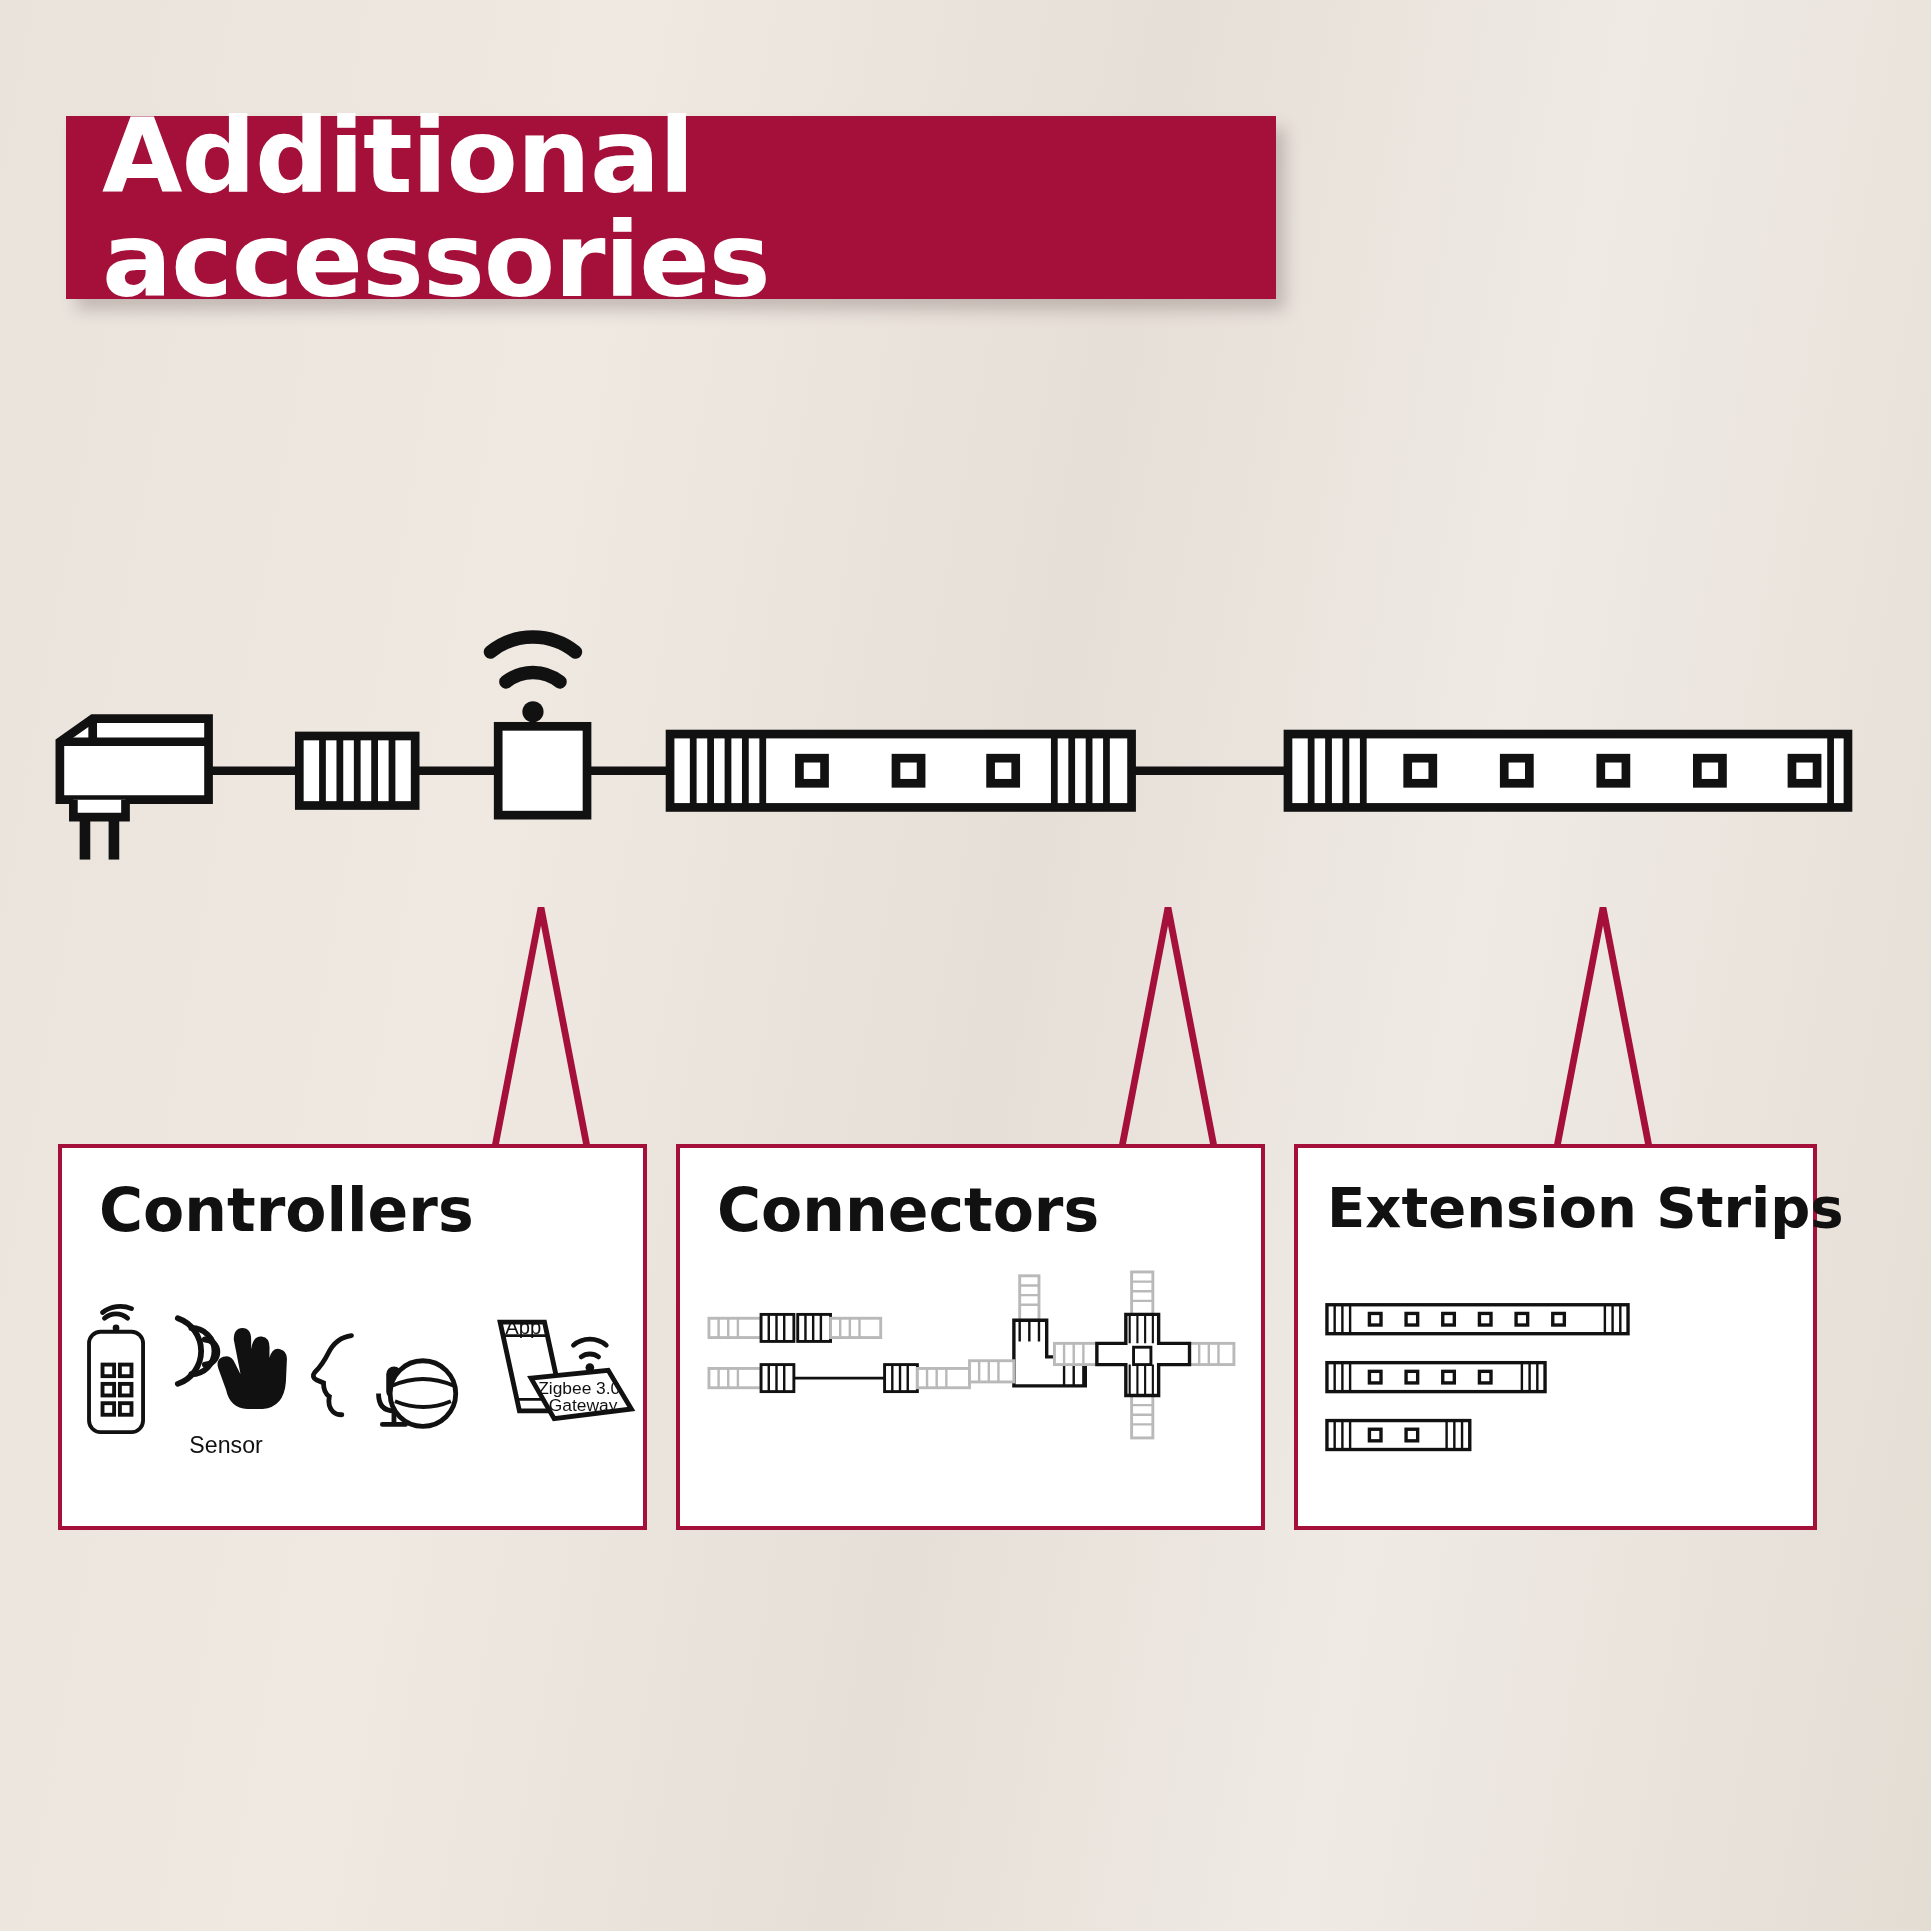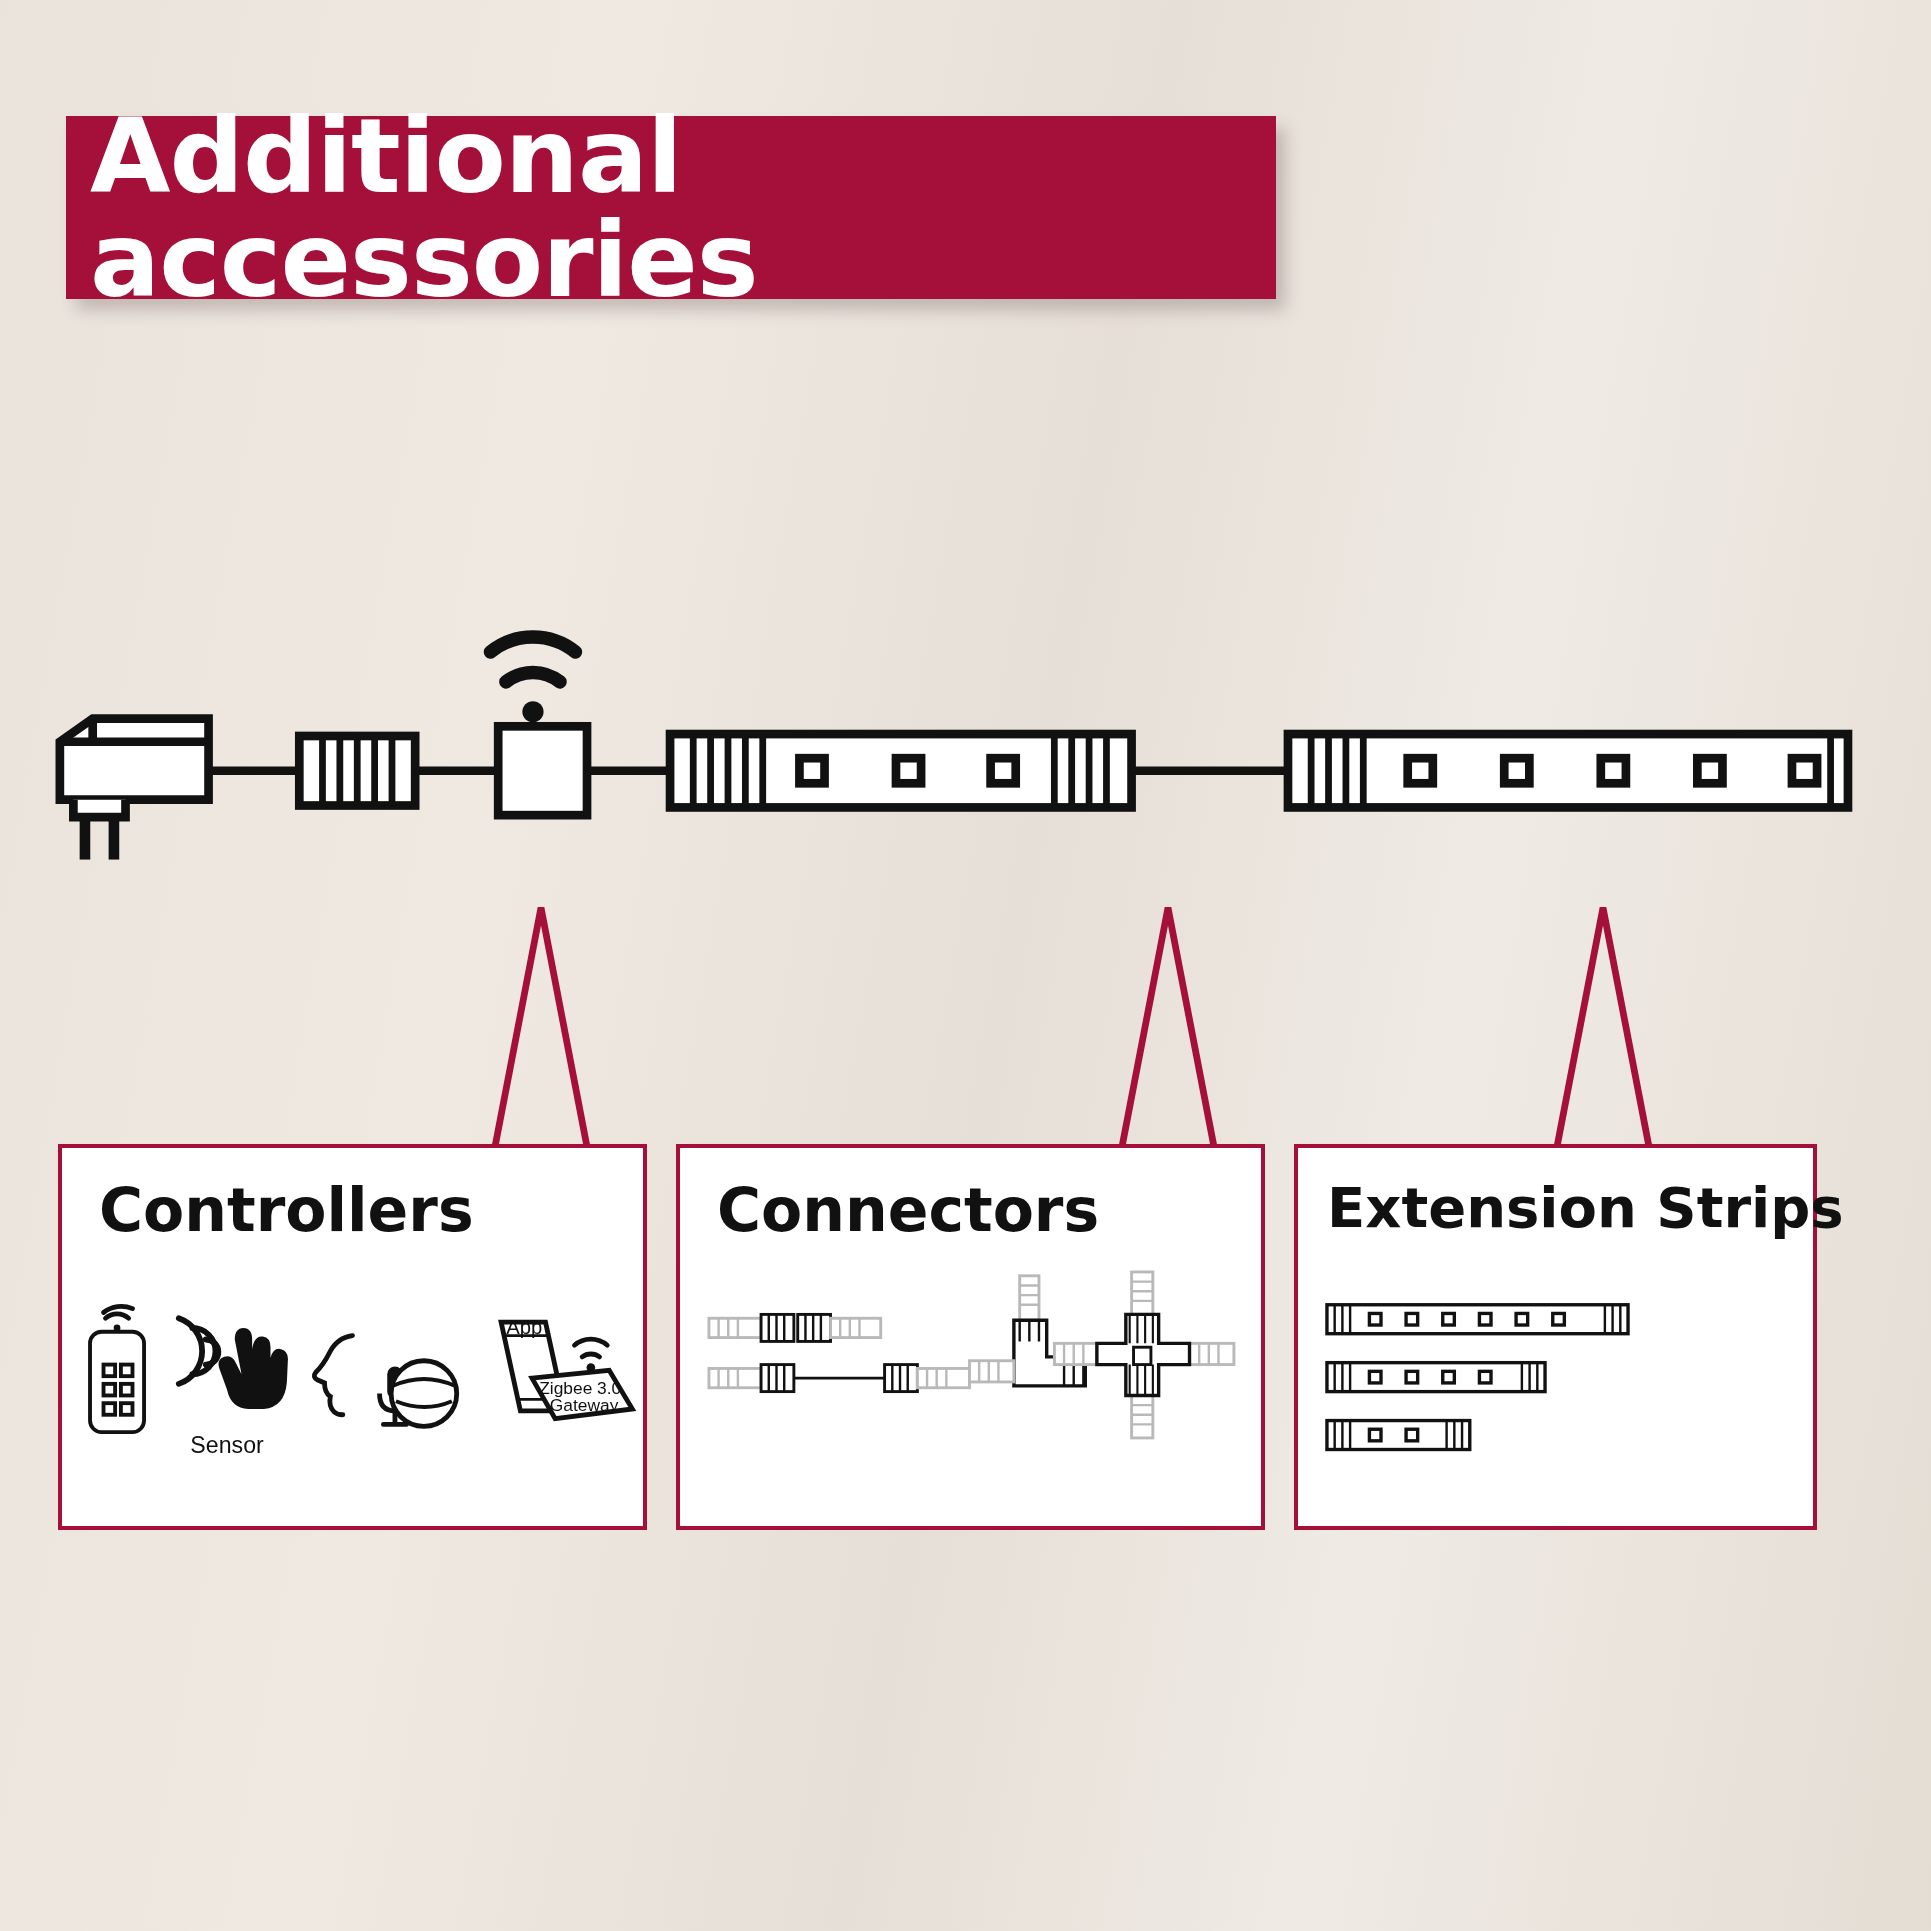--- a/index.html
+++ b/index.html
@@ -25,42 +25,42 @@
     background: #a5103a;
     box-shadow: 9.7px 11.6px 15.4px rgba(90,70,70,0.28);
     display: flex;
     align-items: center;
   }
   #title-text {
     color: #ffffff;
     font-size: 104px;
     font-weight: bold;
     letter-spacing: -1px;
-    padding-left: 24px;
+    padding-left: 36px;
     font-family: "DejaVu Sans", sans-serif;
     line-height: 1;
   }
 
   
   #chain-area {
     position: absolute;
     left: 0;
     top: 618px;
     width: 1931px;
     height: 319px;
   }
 
   
   .callout-box {
     position: absolute;
     background: #ffffff;
     border: 4.8px solid #a5103a;
     box-sizing: border-box;
   }
-  #box-controllers { left: 58px;   top: 1144px; width: 589px; height: 386px; text-align: center; }
+  #box-controllers { left: 58px;   top: 1144px; width: 589px; height: 386px; }
   #box-connectors  { left: 676px;  top: 1144px; width: 589px; height: 386px; }
   #box-extensions  { left= 0; left: 1294px; top: 1144px; width: 523px; height: 386px; }
 
   .box-title {
     position: absolute;
     left: 37px;
     top: 27px;
     font-size: 60px;
     font-weight: bold;
     color: #111111;

